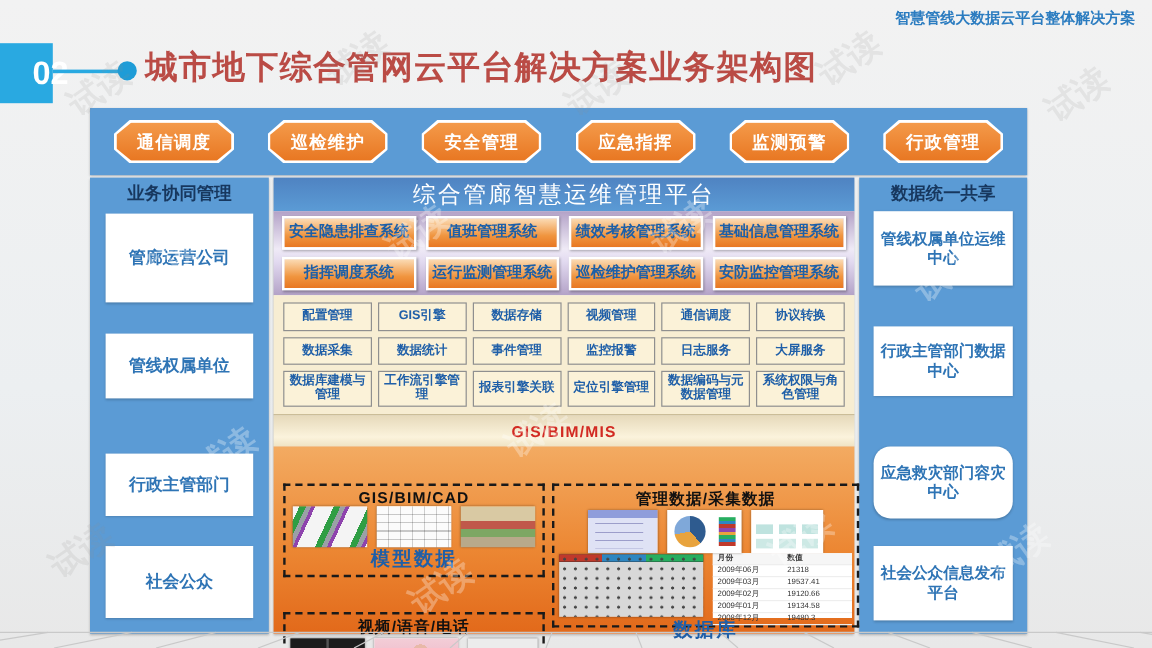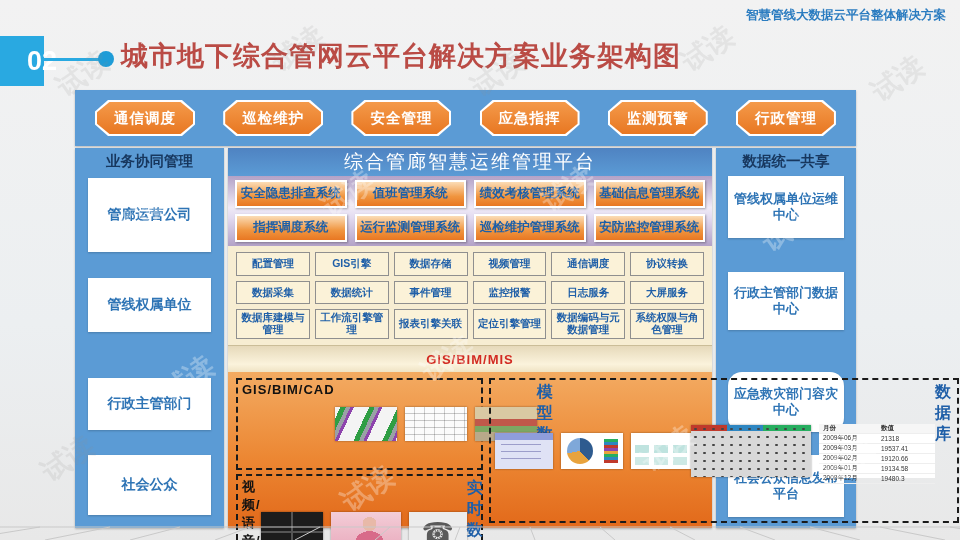--- a/index.html
+++ b/index.html
@@ -46,21 +46,21 @@
                    display:grid; grid-template-columns:repeat(6,1fr); grid-template-rows:1fr 1fr 1.25fr; gap:5px; padding:6px 8px; }
   .svc { background:#fbf2d8; border:1px solid #8f8f8f; display:flex; align-items:center; justify-content:center; text-align:center;
          color:#1f5fa8; font-weight:bold; font-size:10.5px; line-height:1.12; }
   .gis-bar { position:absolute; top:197px; left:0; width:100%; height:27px;
              background:linear-gradient(180deg,#e6d9ba,#fbf3dc 70%,#efe3c4); border-top:1px solid #cbbd98;
              display:flex; align-items:center; justify-content:center; color:#d22a22; font-weight:bold; font-size:13px; letter-spacing:1px; }
   .data-zone { position:absolute; top:224px; left:0; width:100%; height:156px;
                background:linear-gradient(180deg,#f3ab62 0%,#ec8733 55%,#e2691a 100%);
                display:flex; gap:6px; padding:6px 8px 5px 8px; }
   .dz-left { width:247px; display:flex; flex-direction:column; gap:4px; }
-  .dashed { border:2px dashed #1a1a1a; display:flex; flex-direction:row; justify-content:space-between; padding:2px 4px; }
+  .dashed { border:2px dashed #1a1a1a; display:flex; flex-direction:column; align-items:center; justify-content:space-between; padding:2px 4px;margin-top:25px; }
   .dz-title { font-size:13px; font-weight:bold; color:#111; letter-spacing:1px; }
   .dz-label { font-size:16px; font-weight:bold; color:#1f5fa8; letter-spacing:2px; }
   .imgrow { display:flex; gap:8px; align-items:center; justify-content:center; width:100%; }
 
   
   .mimg { box-shadow:0 0 2px rgba(0,0,0,.4); }
   .img-pipes { width:62px; height:34px; background:
       linear-gradient(115deg, transparent 30%, rgba(0,0,0,0) 30%),
       repeating-linear-gradient(115deg,#f4f4f4 0 5px,#2f9e44 5px 10px,#9aa0a6 10px 14px,#8e44ad 14px 17px,#f4f4f4 17px 26px); }
   .img-cad { width:62px; height:34px; background:
@@ -205,20 +205,21 @@
           <div class="dz-title">视频/语音/电话</div>
           <div class="imgrow">
             <div class="mimg img-cctv"></div>
             <div class="mimg img-call"></div>
             <div class="mimg img-phone">☎</div>
           </div>
           <div class="dz-label">实时数据</div>
         </div>
       </div>
       <div class="dashed" style="flex:1;">
+        <div class="dz-title">管理数据/采集数据</div>
         <div class="imgrow">
           <div class="mimg img-tree"></div>
           <div class="mimg img-pie"></div>
           <div class="mimg img-form"></div>
         </div>
         <div class="imgrow">
           <div class="mimg img-scada"></div>
           <div class="mini-table">
             <div class="tr hd">
               <div class="td">月份</div>

